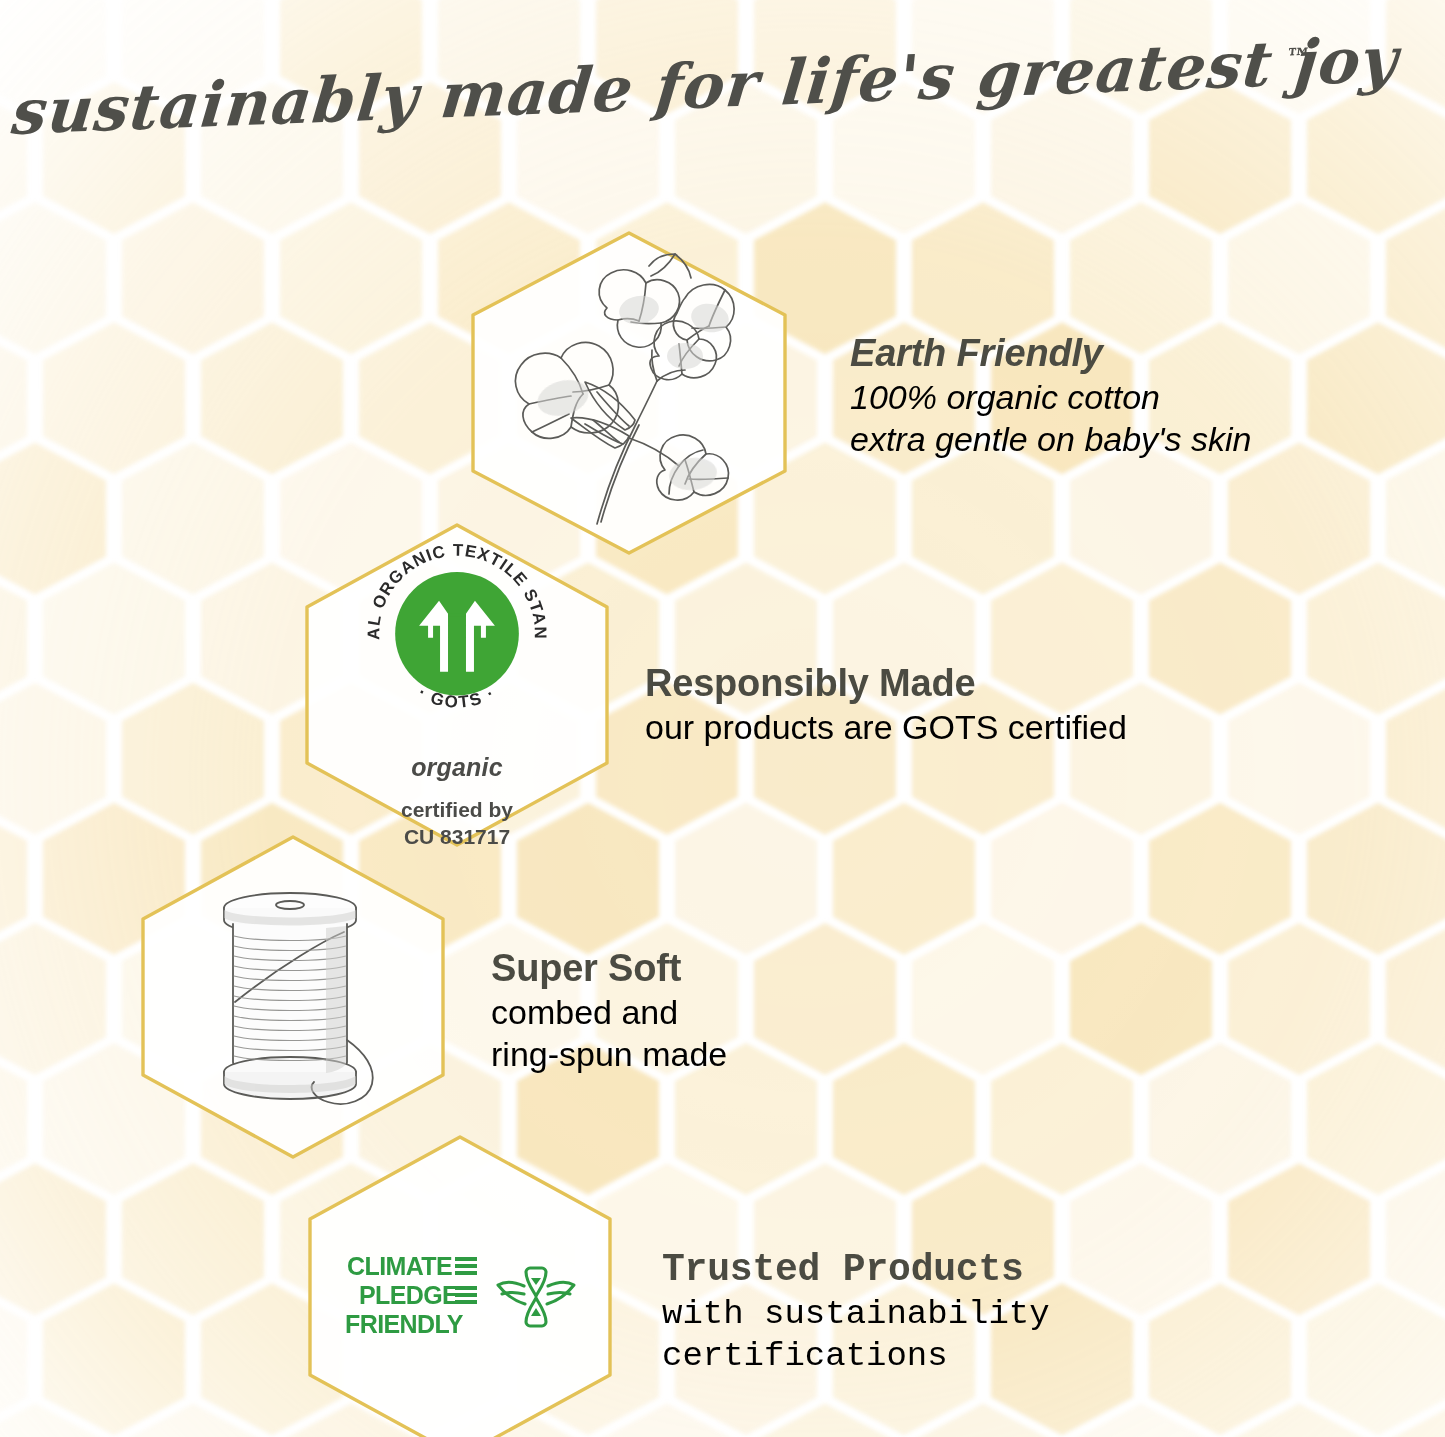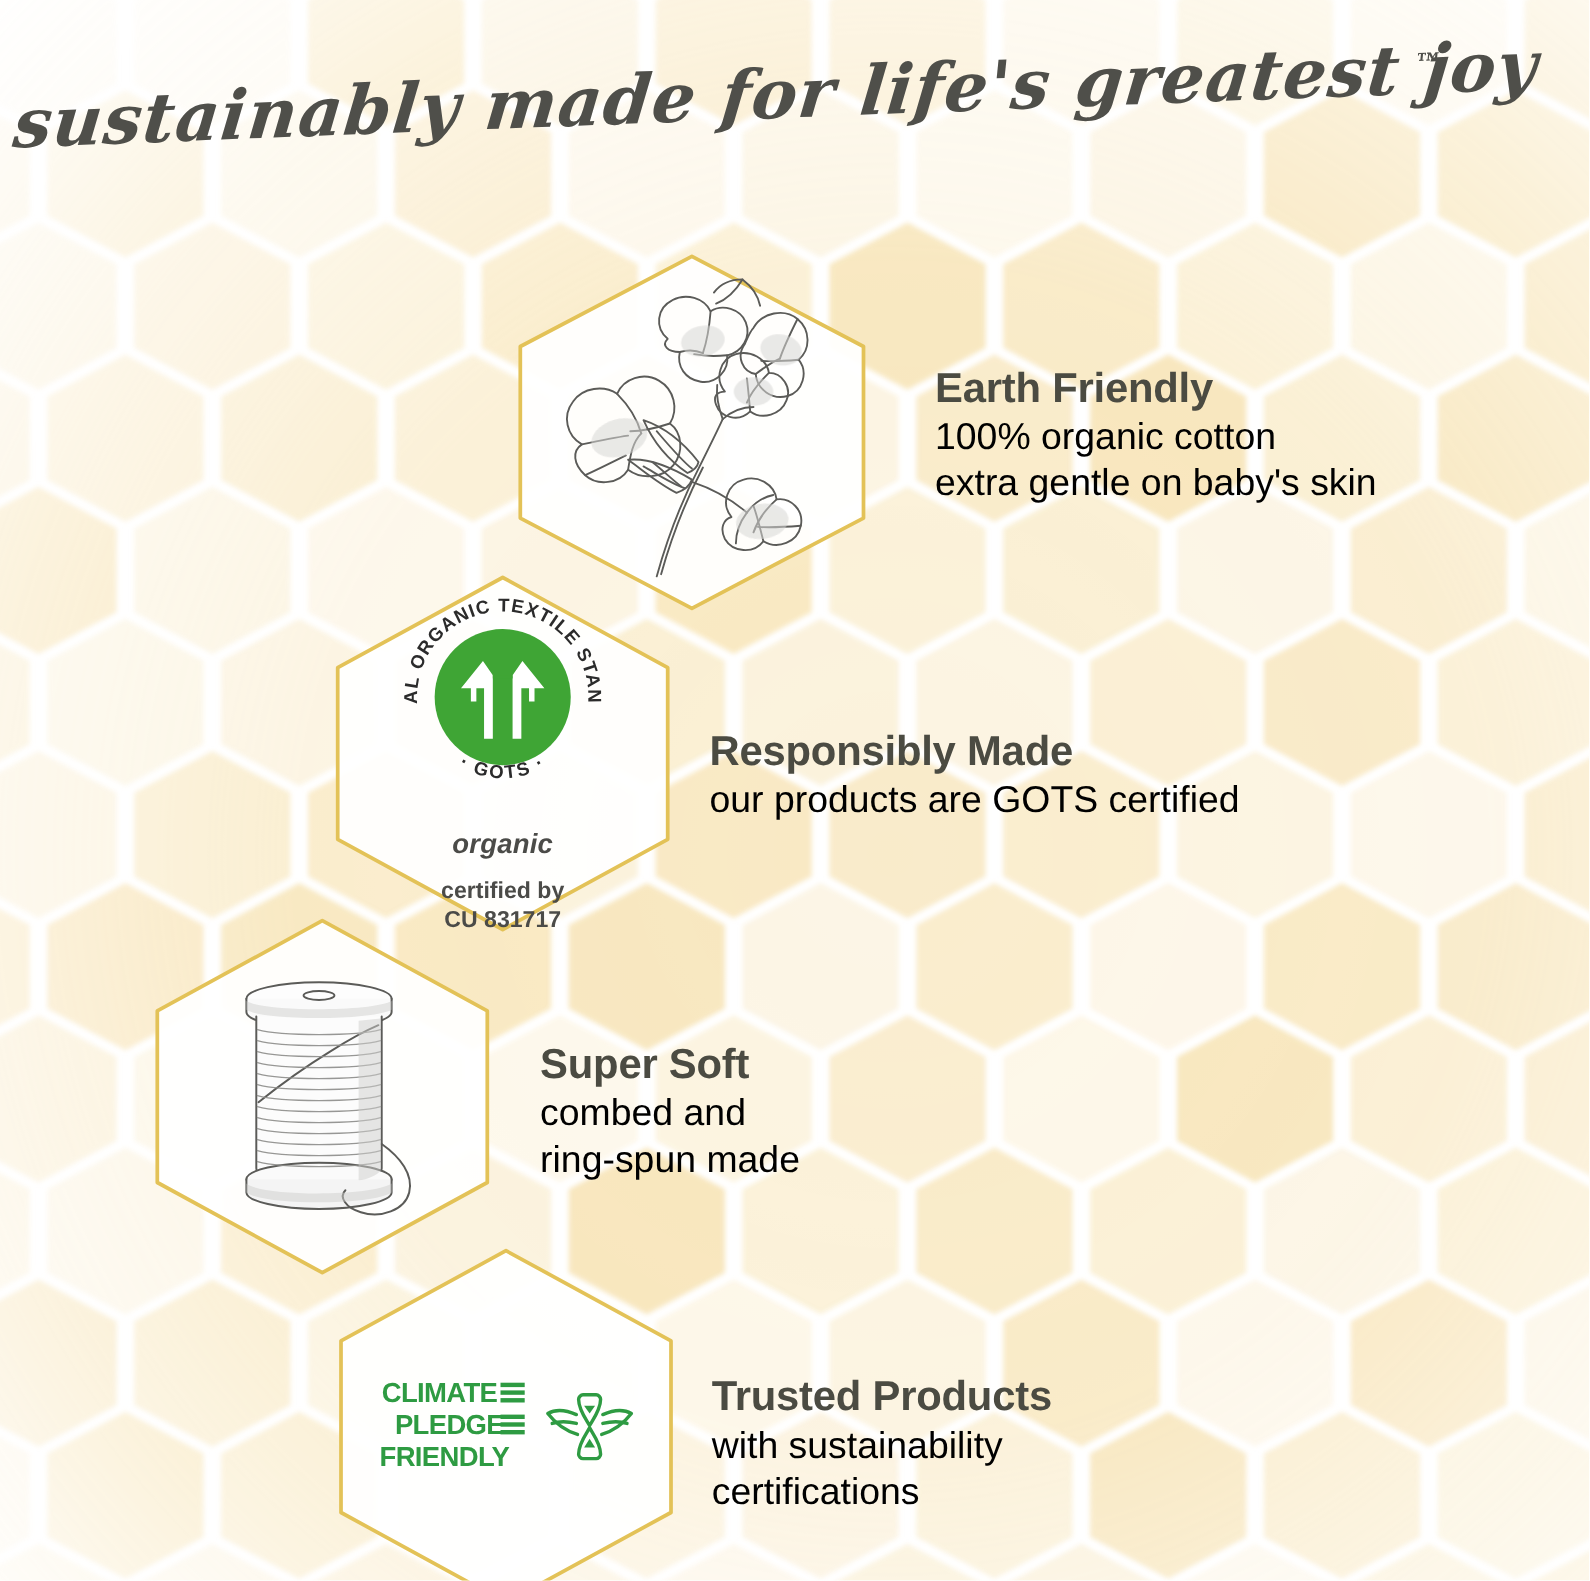--- a/index.html
+++ b/index.html
@@ -413,21 +413,21 @@
             <ellipse cx="74" cy="150" rx="26" ry="17" transform="rotate(-16 74 150)"></ellipse>
             <ellipse cx="150" cy="62" rx="20" ry="14" transform="rotate(-10 150 62)"></ellipse>
             <ellipse cx="221" cy="70" rx="19" ry="14" transform="rotate(12 221 70)"></ellipse>
             <ellipse cx="196" cy="108" rx="18" ry="13"></ellipse>
             <ellipse cx="204" cy="226" rx="24" ry="16" transform="rotate(-8 204 226)"></ellipse>
           </g>
         </svg>
       </div>
     </div>
 
-    <div class="feature-text" style="margin-left:52px; margin-top:6px;">
+    <div class="feature-text" style="margin-left:52px; margin-top:6px;font-style:italic;">
       <div class="feature-title">Earth Friendly</div>
       <div class="feature-desc">100% organic cotton</div>
       <div class="feature-desc">extra gentle on baby's skin</div>
     </div>
   </div>
 
   <div class="feature-row" style="left:297px; top:520px;">
 
     <div class="hex-card" style="width:320px; height:330px;">
       <svg class="hex-frame" width="320" height="330" viewBox="0 0 320 330">
@@ -562,20 +562,20 @@
               <path d="M 53 30 C 62 26 72 25 79 29 C 72 38 62 45 52 48"></path>
               <path d="M 53 38 C 61 36 69 36 75 38"></path>
             </g>
             <path d="M 36 22 L 46 22 L 41 29 Z" fill="#2E9B42"></path>
             <path d="M 36 60 L 46 60 L 41 52 Z" fill="#2E9B42"></path>
           </svg>
         </div>
       </div>
     </div>
 
-    <div class="feature-text" style="margin-left:27px; margin-top:32px;">
+    <div class="feature-text" style="margin-left:42px; margin-top:32px;font-family:Liberation Mono, monospace;">
       <div class="feature-title">Trusted Products</div>
       <div class="feature-desc">with sustainability</div>
       <div class="feature-desc">certifications</div>
     </div>
   </div>
 
 </div>
 
 </body></html>

